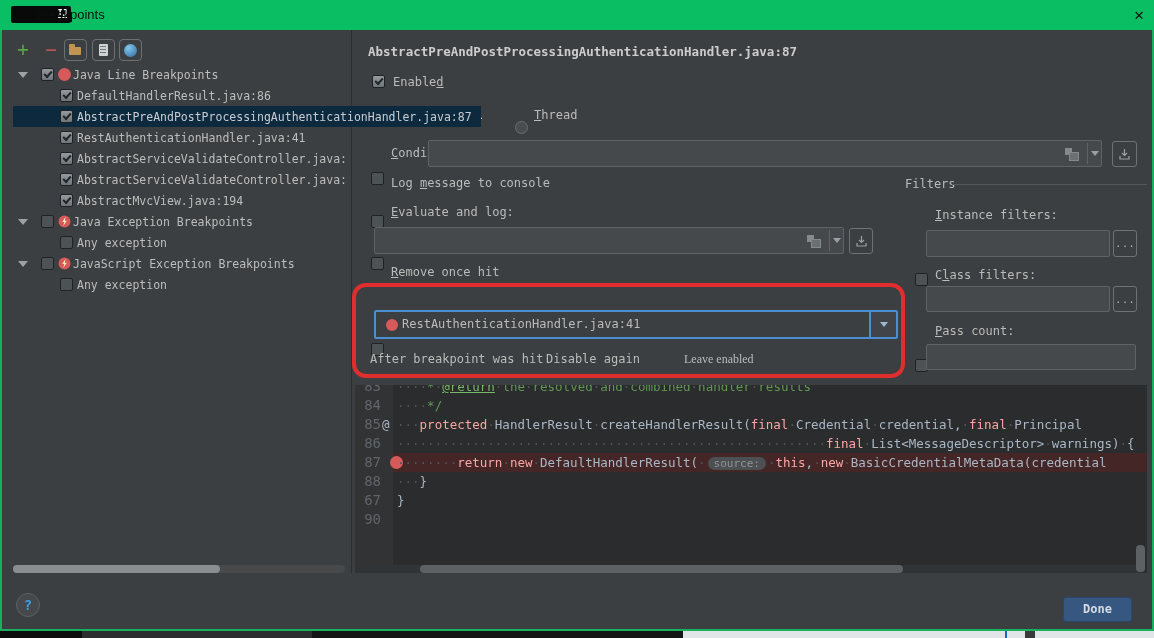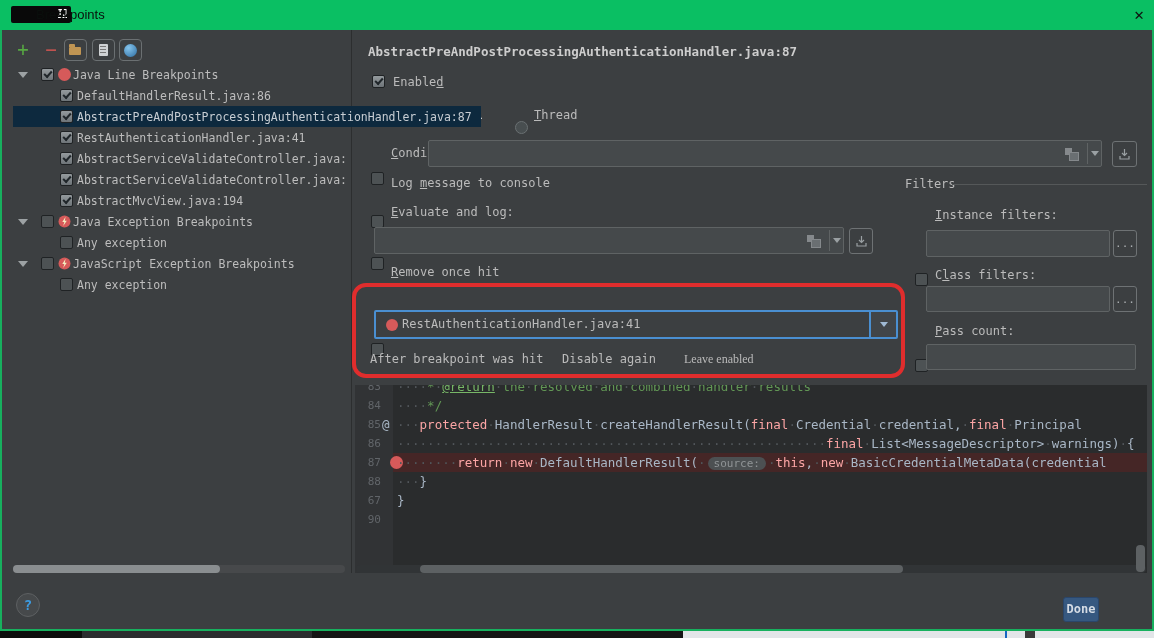--- a/index.html
+++ b/index.html
@@ -74,33 +74,33 @@
   #combo{left:374px;top:310px;width:524px;height:29px;background:#3c3f41;border:2px solid #4a8fd1;
       border-radius:2px;box-sizing:border-box;display:flex;align-items:center;}
   #combo .ball{width:12px;height:12px;border-radius:50%;background:#d65a5a;margin:0 4px 0 10px;flex:none;}
   #comboarrow{position:absolute;right:0;top:0;bottom:0;width:25px;border-left:2px solid #4a8fd1;
       display:flex;align-items:center;justify-content:center;background:#414549;}
   
   #editor{left:355px;top:385px;width:792px;height:188px;background:#2a2c2d;overflow:hidden;}
   #gutterbg{position:absolute;left:0;top:0;width:38px;height:100%;background:#313335;}
   .cline{position:absolute;left:0;right:0;height:19px;line-height:19px;font-size:12.5px;white-space:pre;}
   .hlbar{position:absolute;left:38px;right:0;top:0;bottom:0;background:#452626;}
-  .lnum{position:absolute;left:0;width:26px;text-align:right;color:#616569;font-size:11px;}
+  .lnum{position:absolute;left:0;width:26px;text-align:right;color:#616569;font-size:14px;}
   .lgut{position:absolute;left:27px;color:#a9b7c6;}
   .ldot{position:absolute;left:35px;top:3px;width:13px;height:13px;border-radius:50%;background:#d65a5a;}
   .lcode{position:absolute;left:42px;}
   .sg-pl{color:#a9b7c6;} .sg-kw{color:#fca5a5;} .sg-com{color:#629755;}
   .sg-comlink{color:#77b767;text-decoration:underline;}
   .sg-hint{background:#4c5052;color:#909496;border-radius:8px;padding:0 6px;font-size:11px;margin:0 2px;}
   .ws{color:#51565a;}
   
   #helpbtn{left:16px;top:593px;width:24px;height:24px;border-radius:50%;background:#46494b;
       border:1px solid #5d6062;box-sizing:border-box;color:#3d9be0;font-weight:bold;font-size:14px;
       text-align:center;line-height:22px;}
-  #donebtn{left:1063px;top:597px;width:36px;height:25px;background:#365880;border:1px solid #2a466b;
+  #donebtn{left:1063px;top:597px;width:69px;height:25px;background:#365880;border:1px solid #2a466b;
       border-radius:3px;box-sizing:border-box;color:#d4dbe4;font-size:12px;font-weight:bold;
       text-align:center;line-height:23px;cursor:pointer;}
 </style>
 </head>
 <body>
 
 <div id="stage">
 
   <div class="abs" id="titlebar">
     <div class="abs" id="logo">IJ<i></i></div>
@@ -258,21 +258,21 @@
 
   <div class="abs" id="combo">
     <span class="ball"></span>
     <span class="lbl">RestAuthenticationHandler.java:41</span>
     <span id="comboarrow">
         <span class="dn" style="border-top-color:#9fb9d4;"></span>
       </span>
   </div>
   <div class="abs lbl" style="left:370px;top:352px;">After breakpoint was hit</div>
   <div class="abs radio sel" style="left:541px;top:353px;"></div>
-  <div class="abs lbl" style="left:562px;top:352px;">Disable again</div>
+  <div class="abs lbl" style="left:546px;top:352px;">Disable again</div>
   <div class="abs radio" style="left:648px;top:353px;"></div>
   <div class="abs lbl" style="left:684px;top:352px;font-family:Liberation Serif, serif;">Leave enabled</div>
 
   <div class="abs cb" style="left:915px;top:324px;"></div>
   <div class="abs lbl" style="left:935px;top:324px;"><span class="mn">P</span>ass count:</div>
   <div class="abs field" style="left:926px;top:344px;width:210px;height:26px;"></div>
 
   <div class="abs" id="editor">
     <div id="gutterbg"></div>
     <div id="codelines">

